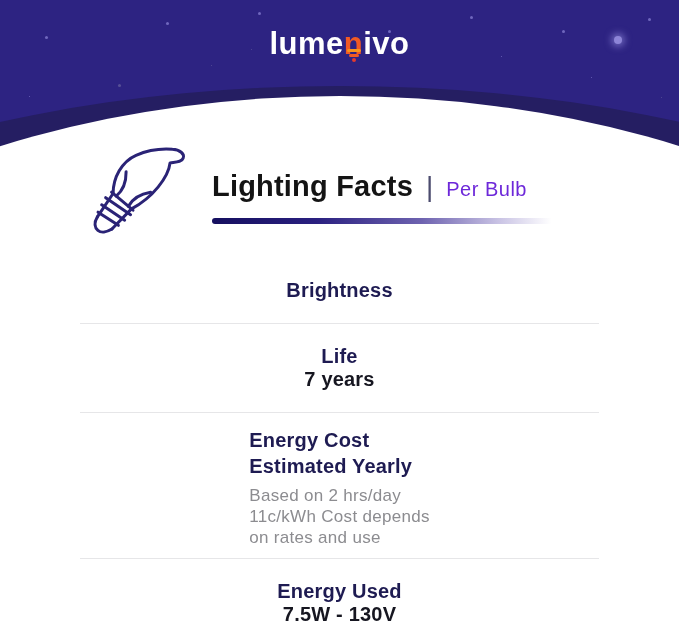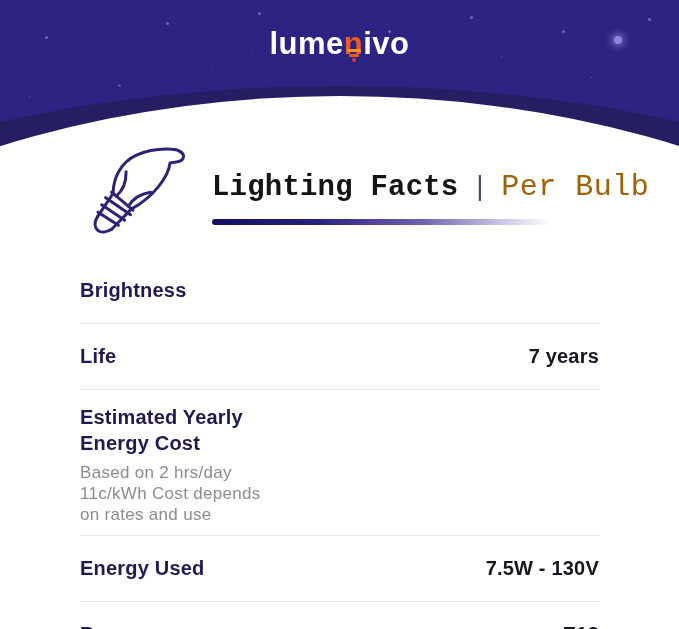--- a/index.html
+++ b/index.html
@@ -127,37 +127,36 @@
     position: absolute;
     left: 212px; top: 170px;
     z-index: 6;
     width: 420px;
   }
   .title-line {
     display: flex;
     align-items: baseline;
     gap: 13px;
     white-space: nowrap;
-    font-family: Liberation Mono, monospace;
   }
   .title-main {
     font-size: 29px;
     font-weight: 800;
     color: #141414;
     letter-spacing: 0.2px;
   }
   .title-sep {
     font-size: 28px;
     font-weight: 300;
     color: #4c4c6e;
   }
   .title-sub {
-    font-size: 30px;
+    font-size: 20px;
     font-weight: 300;
-    color: #a16207;
+    color: #6d28d9;
     letter-spacing: 0.5px;
   }
   .title-underline {
     margin-top: 15px;
     width: 350px;
     height: 6px;
     border-radius: 3px;
     background: linear-gradient(90deg,
       #150f5f 0%, #2a2080 30%, #6e63b0 60%, #c9c3e4 82%, rgba(255,255,255,0) 97%);
   }
@@ -168,20 +167,21 @@
     left: 80px; top: 258px;
     width: 519px;
     z-index: 6;
   }
   .fact-row {
     display: flex;
     justify-content: space-between;
     align-items: center;
     padding: 21px 0;
     border-bottom: 1px solid #e6e6e8;
+    flex-direction: column;
   }
   .fact-row.no-border { border-bottom: none; }
   .fact-label {
     font-size: 20px;
     font-weight: bold;
     color: #1e1b52;
     letter-spacing: 0.2px;
   }
   .fact-value {
     font-size: 20px;
@@ -283,22 +283,22 @@
       <span class="fact-label">Brightness</span>
     </div>
 
     <div class="fact-row">
       <span class="fact-label">Life</span>
       <span class="fact-value">7 years</span>
     </div>
 
     <div class="fact-row energy-cost">
       <div class="cost-left">
+        <div class="cost-label-line">Energy Cost</div>
         <div class="cost-label-line">Estimated Yearly</div>
-        <div class="cost-label-line">Energy Cost</div>
         <div class="cost-note">
           <div class="cost-note-line">Based on 2 hrs/day</div>
           <div class="cost-note-line">11c/kWh Cost depends</div>
           <div class="cost-note-line">on rates and use</div>
         </div>
       </div>
     </div>
 
     <div class="fact-row">
       <span class="fact-label">Energy Used</span>

